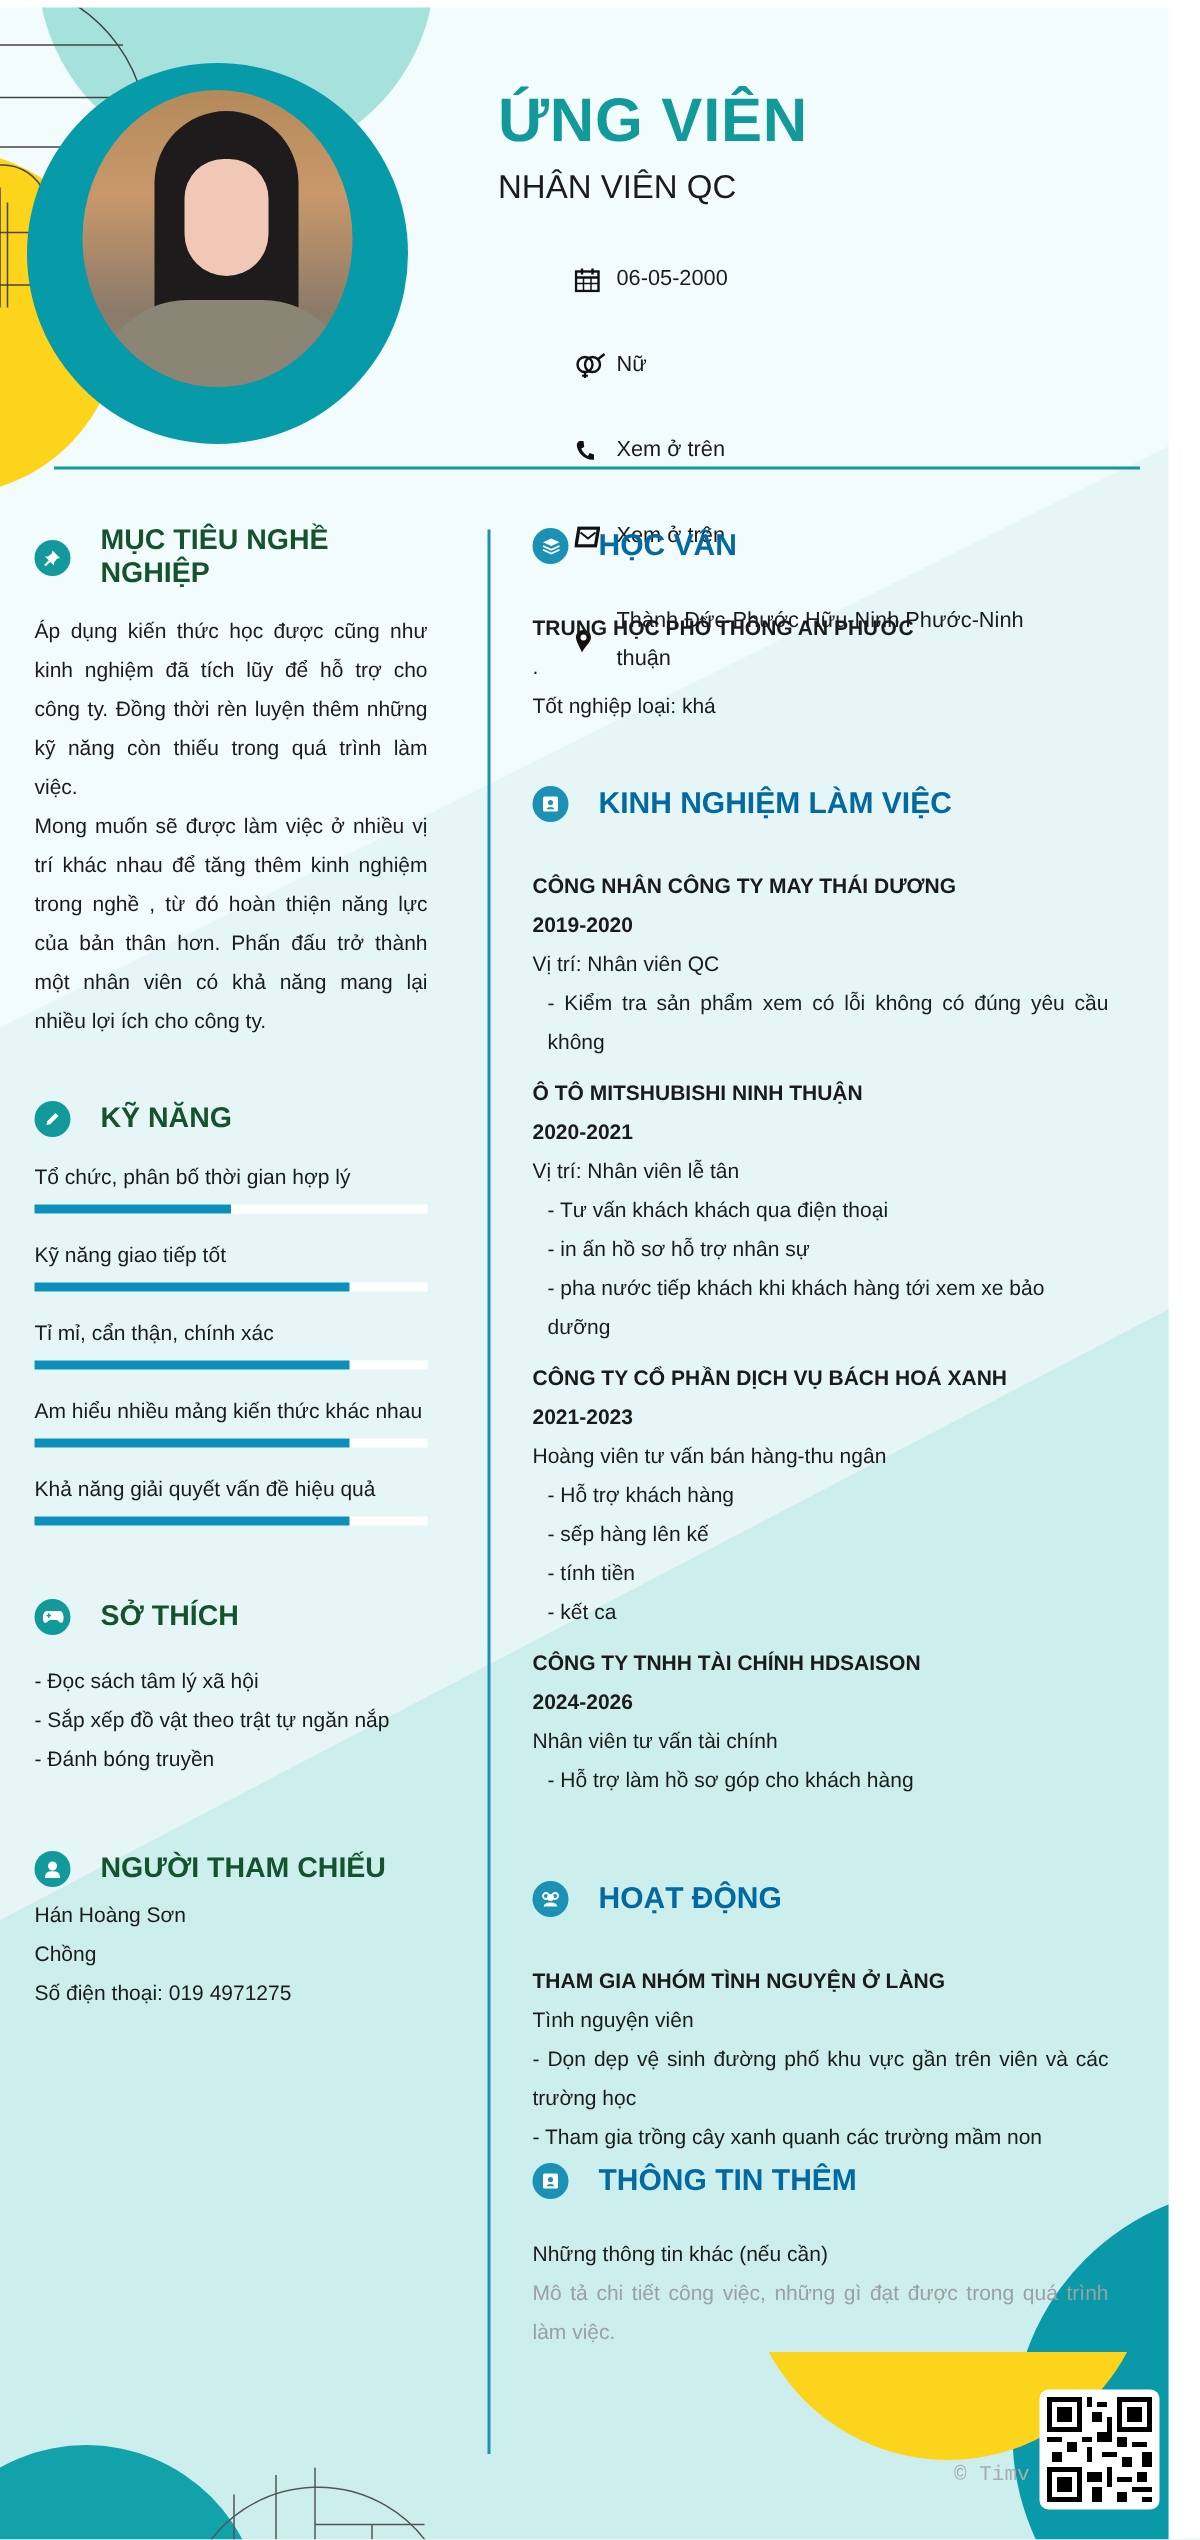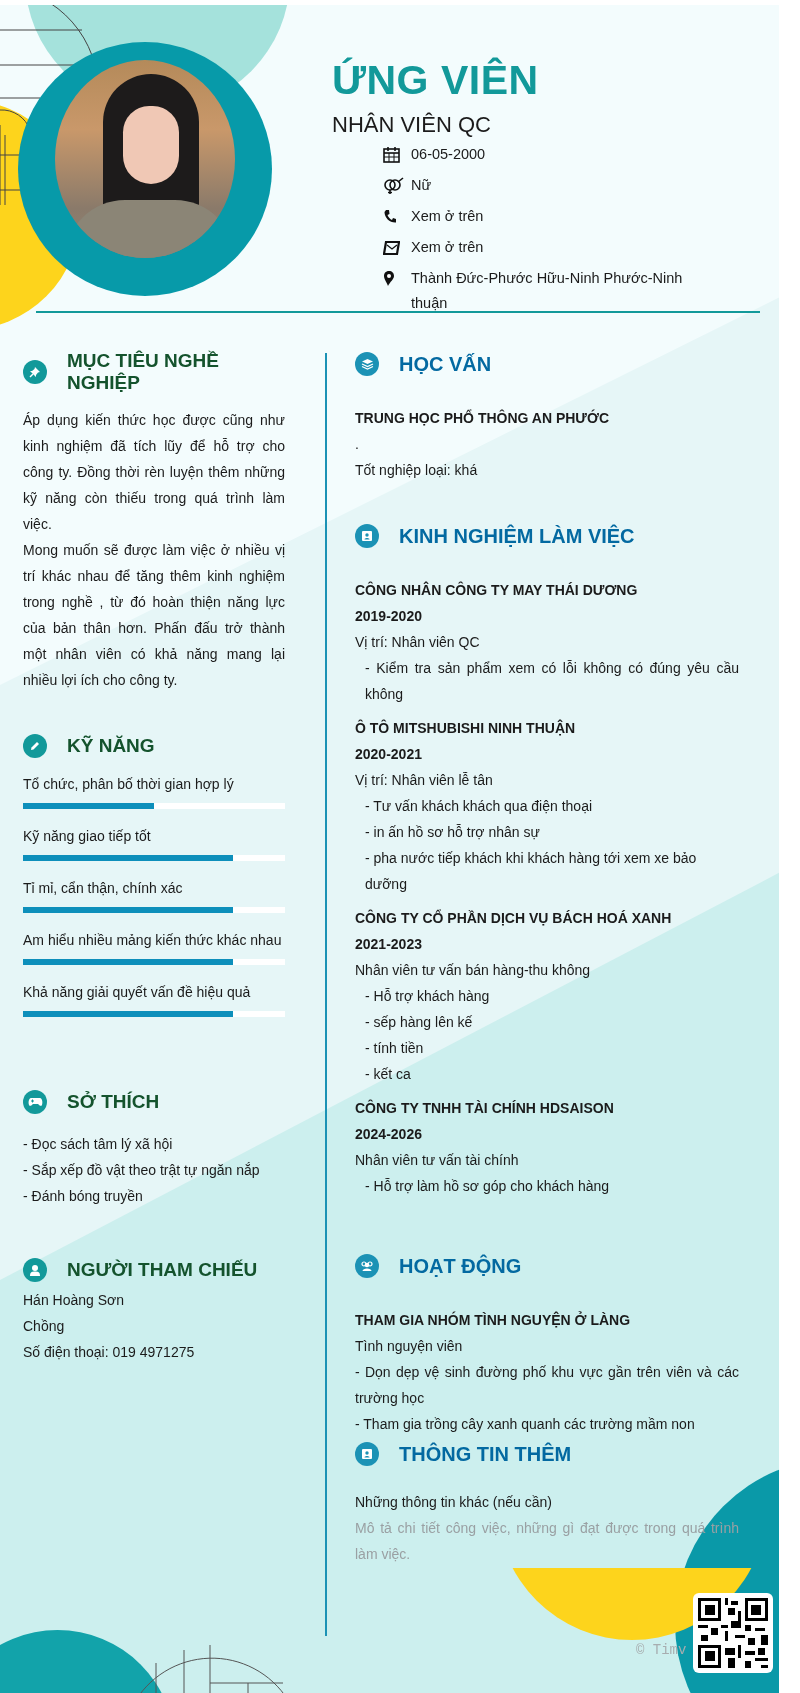--- a/index.html
+++ b/index.html
@@ -27,21 +27,21 @@
                 background:#079aa9; }
   .photo { position:absolute; left:37px; top:18px; width:180px; height:198px; border-radius:50%;
            overflow:hidden; background: linear-gradient(180deg,#b48a5a 0%, #c9986a 35%, #8a7a6a 75%, #8f8474 100%); }
   .photo .hair { position:absolute; left:48px; top:14px; width:96px; height:170px; border-radius:48px 48px 30px 30px; background:#1d1b1b; }
   .photo .face { position:absolute; left:68px; top:46px; width:56px; height:78px; border-radius:28px 28px 30px 30px; background:#f0c8b5; }
   .photo .shirt { position:absolute; left:10px; top:140px; width:170px; height:80px; border-radius:60px 60px 0 0; background:#8b8576; }
 
   .header-name { position:absolute; left:332px; top:52px; font-size:41px; font-weight:bold; color:#12999a; letter-spacing:0.5px; }
   .header-role { position:absolute; left:332px; top:107px; font-size:22px; color:#1b1b1b; }
   .info-list { position:absolute; left:383px; top:137px; width:300px; }
-  .info-row { display:flex; align-items:flex-start; font-size:14.5px; line-height:25px; margin-bottom:6px; }
+  .info-row { display:flex; align-items:center; font-size:14.5px; line-height:25px; margin-bottom:6px;margin-top:32px; }
   .info-icon { width:28px; height:25px; flex:0 0 28px; display:flex; align-items:center; }
   .info-row span.t { flex:1; }
   .header-rule { position:absolute; left:36px; top:306px; width:724px; height:2px; background:#12999a; }
 
   .divider { position:absolute; left:325px; top:348px; width:2px; height:1283px; background:#1b92b5; }
 
   .col-left { position:absolute; left:23px; top:350px; width:262px; }
   .col-right { position:absolute; left:355px; top:342px; width:384px; }
 
   .sec-title { display:flex; align-items:center; font-weight:bold; font-size:19px; height:34px; }
@@ -218,21 +218,21 @@
           </div>
       </div>
       <div class="skill">
         <div class="label">Khả năng giải quyết vấn đề hiệu quả</div>
         <div class="bar">
             <div class="fill" style="width:80%"></div>
           </div>
       </div>
     </section>
 
-    <section style="margin-top:68px">
+    <section style="margin-top:44px">
       <div class="sec-title">
         <span class="ic">
           <svg width="15" height="10" viewBox="0 0 15 10">
               <path d="M3 1 L12 1 C14 1 15 5 14 8 C13 10 11 8 10 7 L5 7 C4 8 2 10 1 8 C0 5 1 1 3 1 Z" fill="#fff"></path>
               <line x1="3" y1="4" x2="6" y2="4" stroke="#12999a" stroke-width="1"></line>
               <line x1="4.5" y1="2.5" x2="4.5" y2="5.5" stroke="#12999a" stroke-width="1"></line>
             </svg>
         </span>
         <span>SỞ THÍCH</span>
       </div>
@@ -299,21 +299,21 @@
         <div class="txt bold">Ô TÔ MITSHUBISHI NINH THUẬN</div>
         <div class="txt bold">2020-2021</div>
         <div class="txt">Vị trí: Nhân viên lễ tân</div>
         <div class="txt indent">- Tư vấn khách khách qua điện thoại</div>
         <div class="txt indent">- in ấn hồ sơ hỗ trợ nhân sự</div>
         <div class="txt indent">- pha nước tiếp khách khi khách hàng tới xem xe bảo dưỡng</div>
       </div>
       <div style="margin-top:8px">
         <div class="txt bold">CÔNG TY CỔ PHẦN DỊCH VỤ BÁCH HOÁ XANH</div>
         <div class="txt bold">2021-2023</div>
-        <div class="txt">Nhân viên tư vấn bán hàng-thu không</div>
+        <div class="txt">Hoàng viên tư vấn bán hàng-thu ngân</div>
         <div class="txt indent">- Hỗ trợ khách hàng</div>
         <div class="txt indent">- sếp hàng lên kế</div>
         <div class="txt indent">- tính tiền</div>
         <div class="txt indent">- kết ca</div>
       </div>
       <div style="margin-top:8px">
         <div class="txt bold">CÔNG TY TNHH TÀI CHÍNH HDSAISON</div>
         <div class="txt bold">2024-2026</div>
         <div class="txt">Nhân viên tư vấn tài chính</div>
         <div class="txt indent">- Hỗ trợ làm hồ sơ góp cho khách hàng</div>

